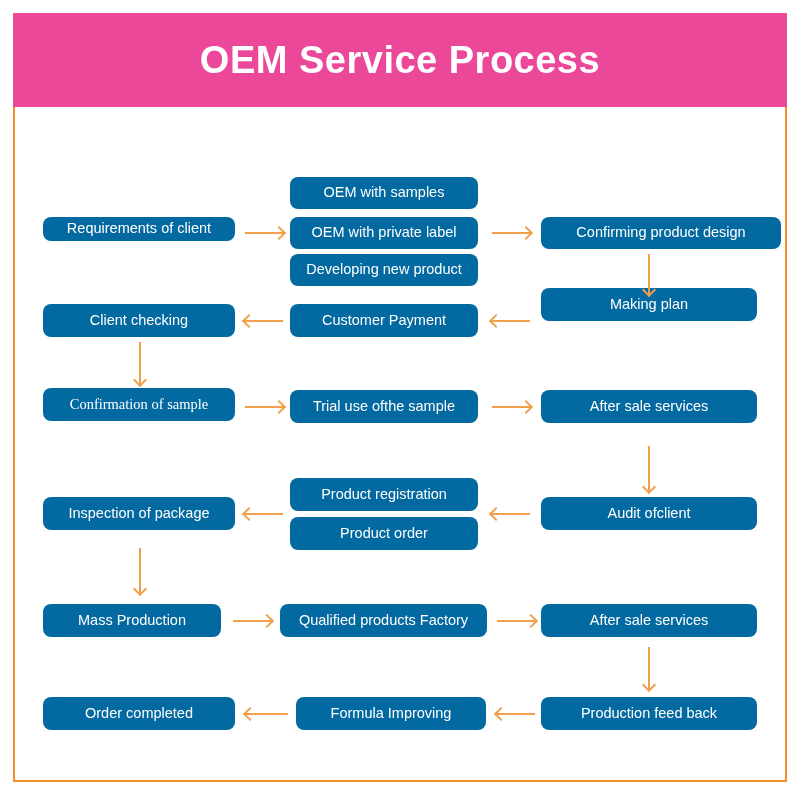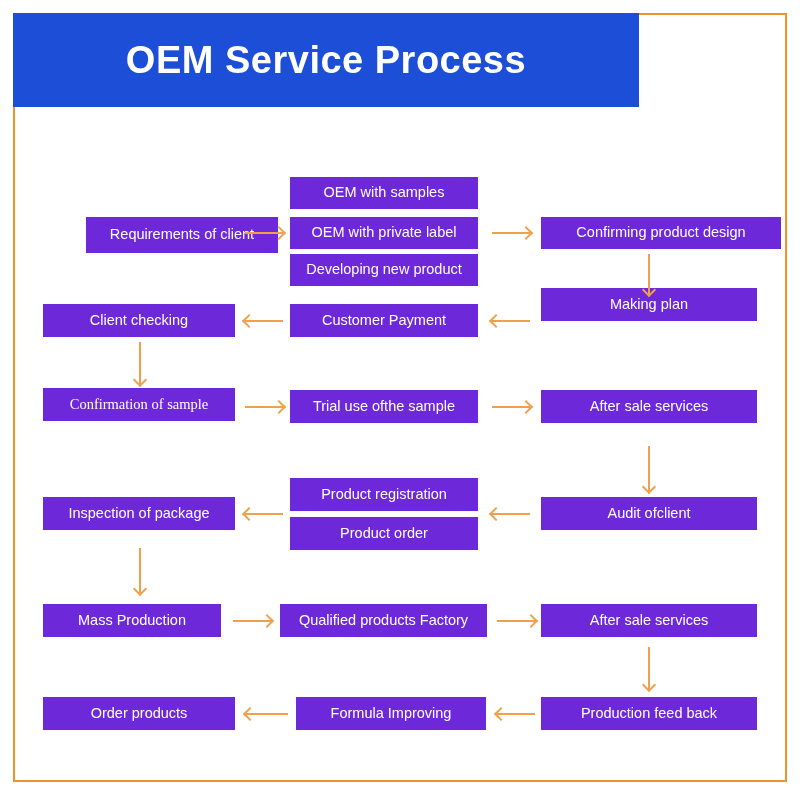--- a/index.html
+++ b/index.html
@@ -27,50 +27,51 @@
     height: 769px;
     border: 2px solid #f0922a;
     box-sizing: border-box;
     background: #ffffff;
   }
   
   #banner {
     position: absolute;
     left: 13px;
     top: 13px;
-    width: 626px;
+    width: 774px;
     height: 94px;
-    background: #1d4ed8;
+    background: #ec4899;
     box-sizing: border-box;
     display: flex;
     align-items: center;
     justify-content: center;
   }
   #banner-title {
     color: #ffffff;
     font-size: 38px;
     font-weight: bold;
     letter-spacing: 0.5px;
     font-family: "Liberation Sans", sans-serif;
     white-space: nowrap;
   }
   
   .node {
     position: absolute;
-    background: #6d28d9;
+    background: #0369a1;
     color: #ffffff;
     font-size: 14.5px;
     display: flex;
     align-items: center;
     justify-content: center;
     text-align: center;
     box-sizing: border-box;
     line-height: 1.1;
     white-space: nowrap;
     font-family: "Liberation Sans", sans-serif;
+    border-radius: 8px;
   }
   
   .arrow-h {
     position: absolute;
     height: 2px;
     background: #f0a04b;
   }
   .arrow-h::after {
     content: "";
     position: absolute;
@@ -112,41 +113,41 @@
 
 <div id="canvas">
 
   <div id="frame"></div>
 
   <div id="banner">
     <div id="banner-title">OEM Service Process</div>
   </div>
 
   <div id="nodes-layer">
-      <div class="node" style="left: 43px; top: 217px; width: 192px; height: 36px; margin-left: 43px;">Requirements of client</div>
+      <div class="node" style="left: 43px; top: 217px; width: 192px; height: 24px;">Requirements of client</div>
       <div class="node" style="left: 290px; top: 177px; width: 188px; height: 32px;">OEM with samples</div>
       <div class="node" style="left: 290px; top: 217px; width: 188px; height: 32px;">OEM with private label</div>
       <div class="node" style="left: 290px; top: 254px; width: 188px; height: 32px;">Developing new product</div>
       <div class="node" style="left: 541px; top: 217px; width: 240px; height: 32px;">Confirming product design</div>
       <div class="node" style="left: 541px; top: 288px; width: 216px; height: 33px;">Making plan</div>
       <div class="node" style="left: 290px; top: 304px; width: 188px; height: 33px;">Customer Payment</div>
       <div class="node" style="left: 43px; top: 304px; width: 192px; height: 33px;">Client checking</div>
       <div class="node" style="left: 43px; top: 388px; width: 192px; height: 33px; font-family: Liberation Serif, serif;">Confirmation of sample</div>
       <div class="node" style="left: 290px; top: 390px; width: 188px; height: 33px;">Trial use ofthe sample</div>
       <div class="node" style="left: 541px; top: 390px; width: 216px; height: 33px;">After sale services</div>
       <div class="node" style="left: 541px; top: 497px; width: 216px; height: 33px;">Audit ofclient</div>
       <div class="node" style="left: 290px; top: 478px; width: 188px; height: 33px;">Product registration</div>
       <div class="node" style="left: 290px; top: 517px; width: 188px; height: 33px;">Product order</div>
       <div class="node" style="left: 43px; top: 497px; width: 192px; height: 33px;">Inspection of package</div>
       <div class="node" style="left: 43px; top: 604px; width: 178px; height: 33px;">Mass Production</div>
       <div class="node" style="left: 280px; top: 604px; width: 207px; height: 33px;">Qualified products Factory</div>
       <div class="node" style="left: 541px; top: 604px; width: 216px; height: 33px;">After sale services</div>
       <div class="node" style="left: 541px; top: 697px; width: 216px; height: 33px;">Production feed back</div>
       <div class="node" style="left: 296px; top: 697px; width: 190px; height: 33px;">Formula Improving</div>
-      <div class="node" style="left: 43px; top: 697px; width: 192px; height: 33px;">Order products</div>
+      <div class="node" style="left: 43px; top: 697px; width: 192px; height: 33px;">Order completed</div>
     </div>
   <div id="edges-layer">
       <div class="arrow-h right" style="left: 245px; top: 232px; width: 38px;"></div>
       <div class="arrow-h right" style="left: 492px; top: 232px; width: 38px;"></div>
       <div class="arrow-v" style="left: 648px; top: 254px; height: 40px;"></div>
       <div class="arrow-h left" style="left: 492px; top: 320px; width: 38px;"></div>
       <div class="arrow-h left" style="left: 245px; top: 320px; width: 38px;"></div>
       <div class="arrow-v" style="left: 139px; top: 342px; height: 42px;"></div>
       <div class="arrow-h right" style="left: 245px; top: 406px; width: 38px;"></div>
       <div class="arrow-h right" style="left: 492px; top: 406px; width: 38px;"></div>

